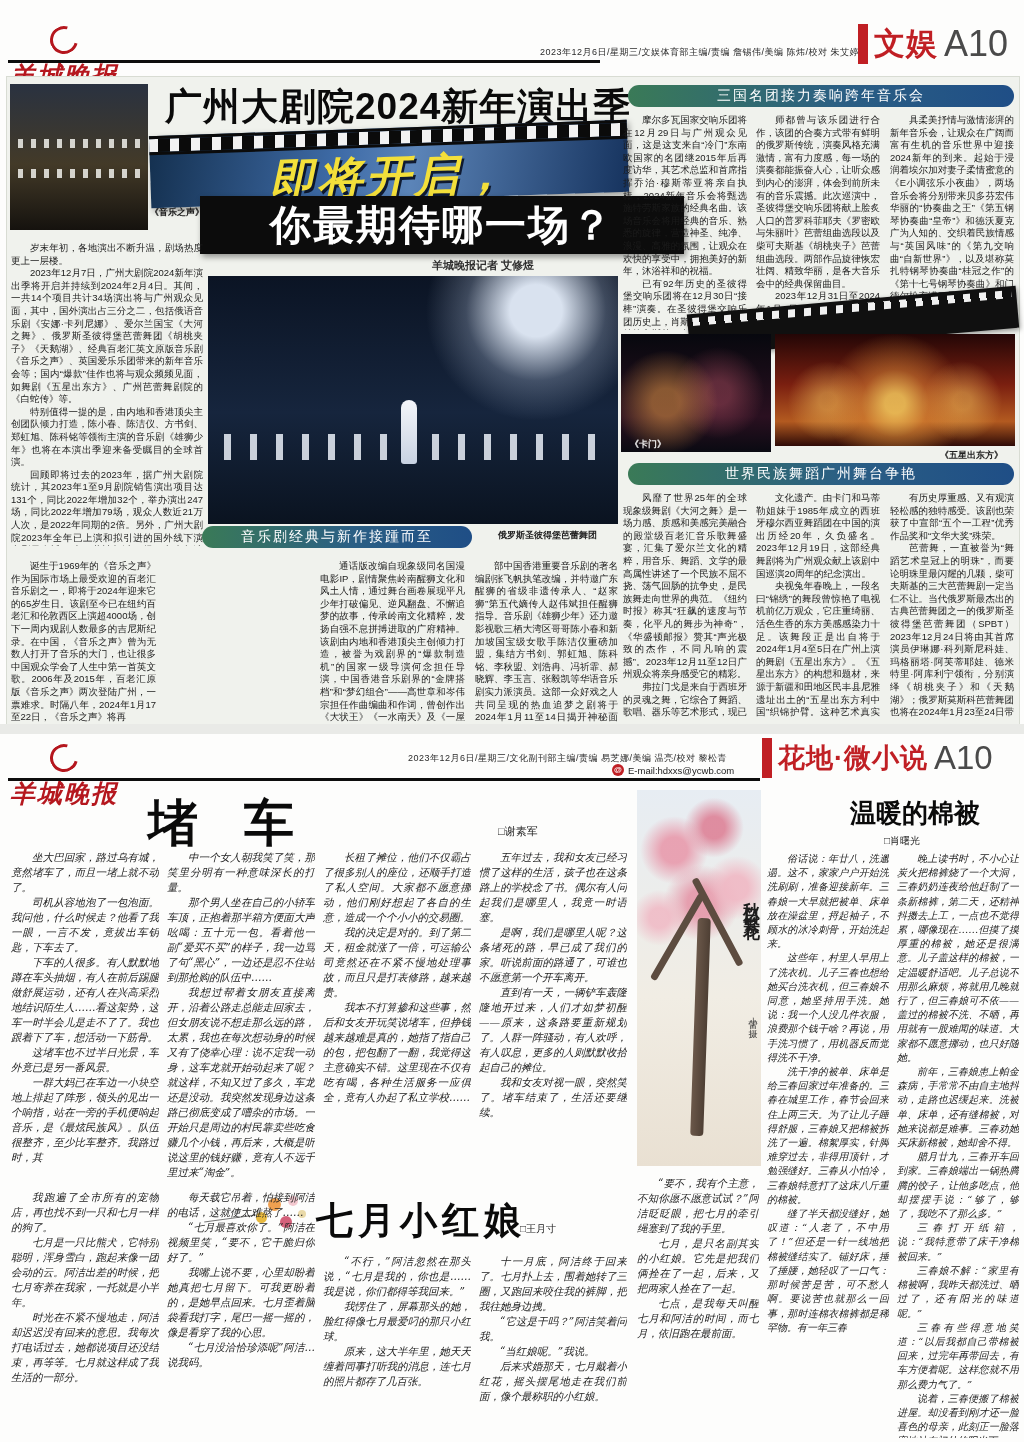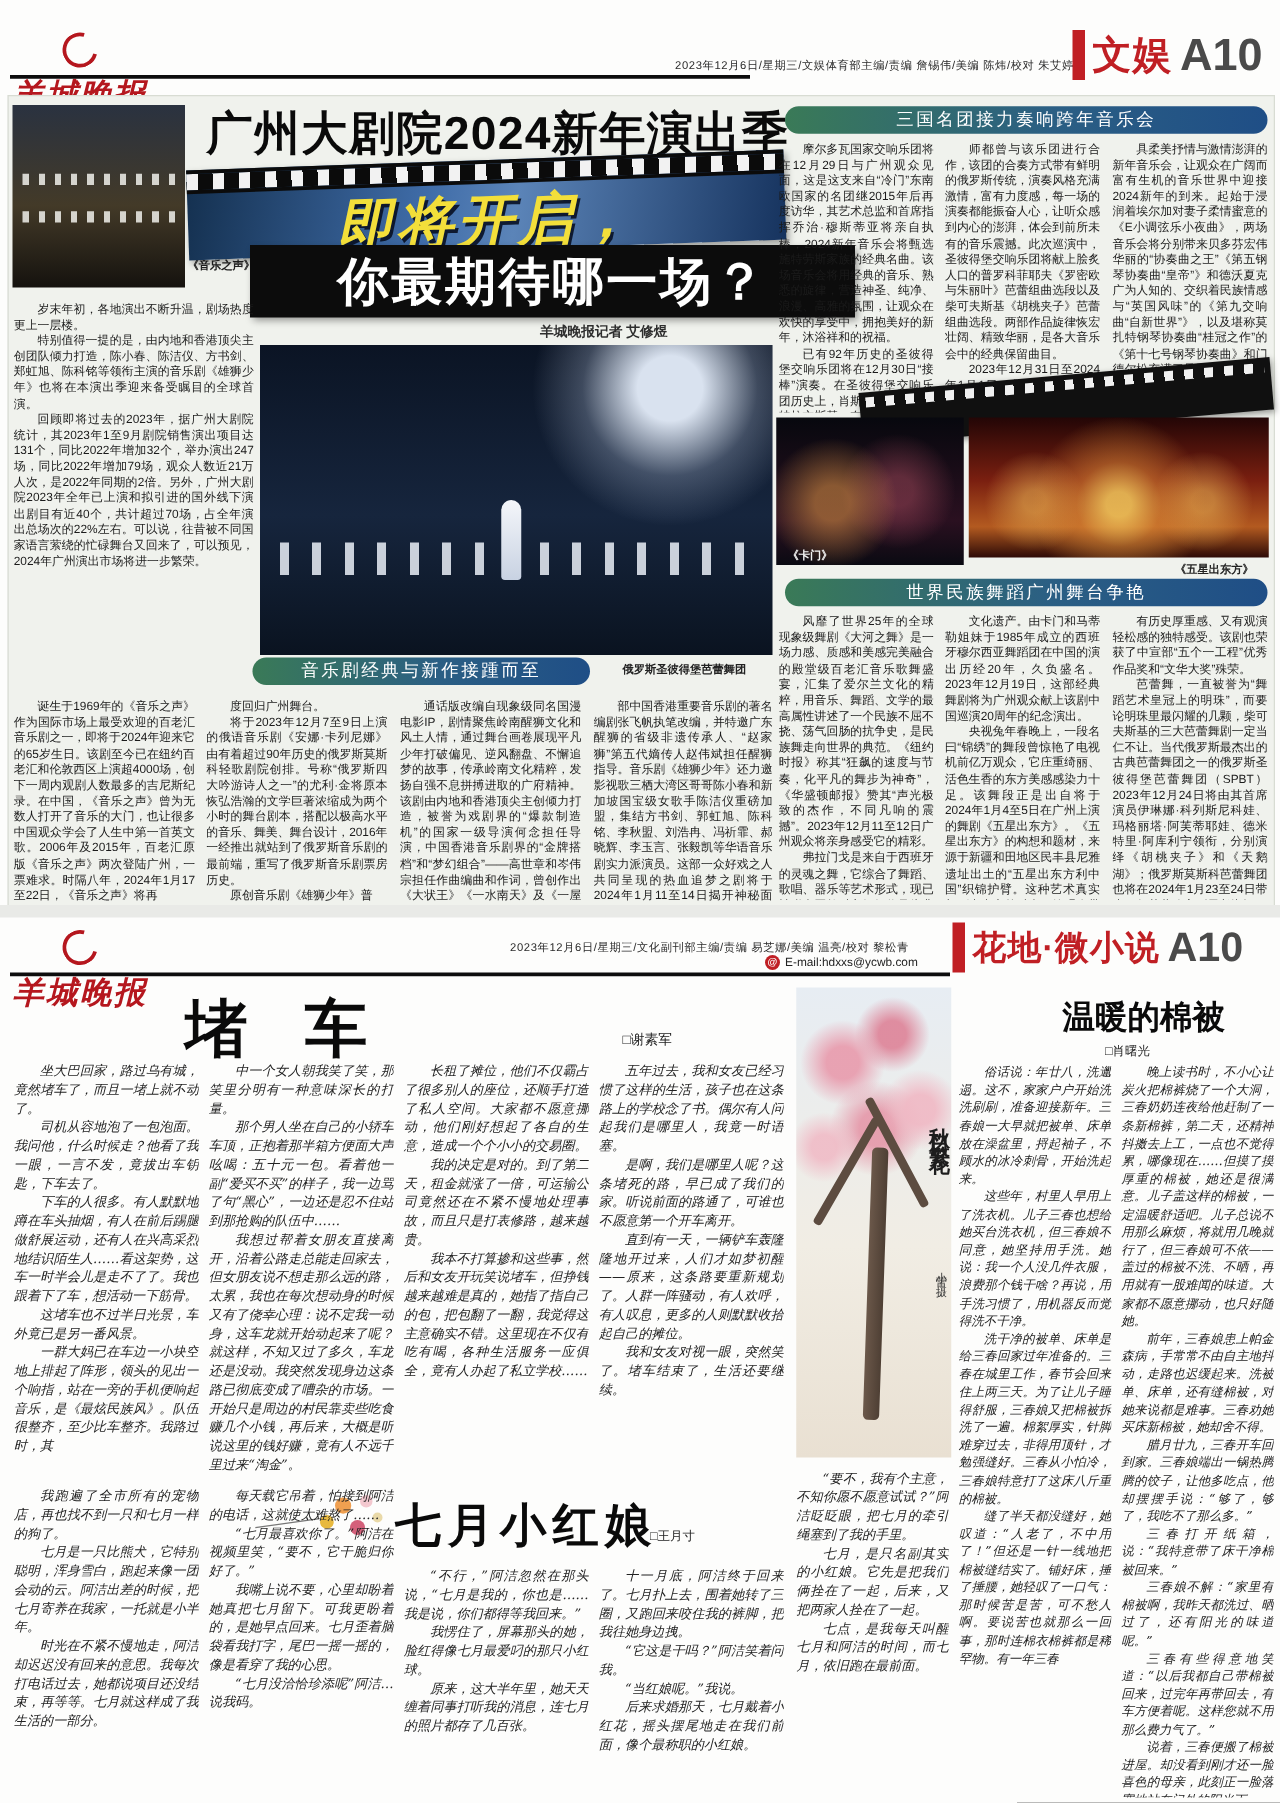--- a/index.html
+++ b/index.html
@@ -7,21 +7,21 @@
   .abs{position:absolute;}
   
   .logo{display:flex;align-items:center;gap:5px;color:#b5171e;flex-direction:column;}
   .logomark{width:22px;height:22px;border:3px solid #b5171e;border-radius:50%;border-right-color:transparent;transform:rotate(-30deg);flex:0 0 auto;}
   .logotext{font-family:"DejaVu Serif",serif;font-style:italic;font-weight:bold;font-size:25px;letter-spacing:2px;}
   .rule{background:#0d0d0d;height:3px;}
   .dateline{font-size:9px;color:#2b2b2b;letter-spacing:.5px;white-space:nowrap;}
   .sectionblock{display:flex;align-items:flex-start;gap:6px;}
   .redbar{width:10px;height:40px;background:#c01f24;}
   .secttl{color:#c01f24;font-weight:900;font-size:31px;letter-spacing:1px;line-height:40px;white-space:nowrap;}
-  .pageno{color:#4a4a4a;font-weight:700;font-size:36px;line-height:40px;}
+  .pageno{color:#4a4a4a;font-weight:400;font-size:36px;line-height:40px;}
   .emailrow{display:flex;align-items:center;gap:4px;font-size:9.5px;color:#222;}
   .eicon{width:12px;height:12px;border-radius:50%;background:#c01f24;color:#fff;font-size:8px;line-height:12px;text-align:center;font-weight:bold;}
   
   .topframe{background:#f0f2ed;border:1px solid #d8dcd3;}
   
   .coltext{font-size:9.5px;line-height:12.6px;color:#1b1b1b;text-align:justify;overflow:hidden;}
   .coltext p{margin:0;text-indent:2em;}
   .kai{font-family:"DejaVu Serif",serif;font-style:italic;font-size:10.5px;line-height:15px;color:#222;text-align:justify;overflow:hidden;}
   .kai p{margin:0;text-indent:2em;}
   
@@ -89,38 +89,34 @@
     <div class="sprk"></div>
     <div class="hl1">即将开启，</div>
   </div>
   <div class="abs hl2box" style="left:200px;top:196px;width:484px;height:58px;">
     <span class="hl2">你最期待哪一场？</span>
   </div>
   <div class="abs byline" style="left:432px;top:258px;">羊城晚报记者 艾修煜</div>
 
   <div class="abs coltext" style="left:11px;top:242px;width:192px;height:304px;">
       <p>岁末年初，各地演出不断升温，剧场热度更上一层楼。</p>
+      <p>2023年12月7日，广州大剧院2024新年演出季将开启并持续到2024年2月4日。其间，一共14个项目共计34场演出将与广州观众见面，其中，国外演出占三分之二，包括俄语音乐剧《安娜·卡列尼娜》、爱尔兰国宝《大河之舞》、俄罗斯圣彼得堡芭蕾舞团《胡桃夹子》《天鹅湖》、经典百老汇英文原版音乐剧《音乐之声》、英国爱乐乐团带来的新年音乐会等；国内“爆款”佳作也将与观众频频见面，如舞剧《五星出东方》、广州芭蕾舞剧院的《白蛇传》等。</p>
       <p>特别值得一提的是，由内地和香港顶尖主创团队倾力打造，陈小春、陈洁仪、方书剑、郑虹旭、陈科铭等领衔主演的音乐剧《雄狮少年》也将在本演出季迎来备受瞩目的全球首演。</p>
       <p>回顾即将过去的2023年，据广州大剧院统计，其2023年1至9月剧院销售演出项目达131个，同比2022年增加32个，举办演出247场，同比2022年增加79场，观众人数近21万人次，是2022年同期的2倍。另外，广州大剧院2023年全年已上演和拟引进的国外线下演出剧目有近40个，共计超过70场，占全年演出总场次的22%左右。可以说，往昔被不同国家语言萦绕的忙碌舞台又回来了，可以预见，2024年广州演出市场将进一步繁荣。</p>
     </div>
 
   <div class="abs ph-ballet" style="left:208px;top:276px;width:410px;height:248px;">
     <span class="line"></span>
     <span class="solo"></span>
   </div>
   <div class="abs cap" style="left:498px;top:529px;">俄罗斯圣彼得堡芭蕾舞团</div>
 
   <div class="abs greenbar" style="left:202px;top:526px;width:270px;height:22px;">音乐剧经典与新作接踵而至</div>
   <div class="abs coltext" style="left:11px;top:560px;width:145px;height:162px;">
       <p>诞生于1969年的《音乐之声》作为国际市场上最受欢迎的百老汇音乐剧之一，即将于2024年迎来它的65岁生日。该剧至今已在纽约百老汇和伦敦西区上演超4000场，创下一周内观剧人数最多的吉尼斯纪录。在中国，《音乐之声》曾为无数人打开了音乐的大门，也让很多中国观众学会了人生中第一首英文歌。2006年及2015年，百老汇原版《音乐之声》两次登陆广州，一票难求。时隔八年，2024年1月17至22日，《音乐之声》将再</p>
-    </div>
-  <div class="abs coltext" style="left:165px;top:560px;width:145px;height:162px;">
-      <p>度回归广州舞台。</p>
-      <p>将于2023年12月7至9日上演的俄语音乐剧《安娜·卡列尼娜》由有着超过90年历史的俄罗斯莫斯科轻歌剧院创排。号称“俄罗斯四大吟游诗人之一”的尤利·金将原本恢弘浩瀚的文学巨著浓缩成为两个小时的舞台剧本，搭配以极高水平的音乐、舞美、舞台设计，2016年一经推出就站到了俄罗斯音乐剧的最前端，重写了俄罗斯音乐剧票房历史。</p>
-      <p>原创音乐剧《雄狮少年》普</p>
     </div>
   <div class="abs coltext" style="left:320px;top:560px;width:145px;height:162px;">
       <p>通话版改编自现象级同名国漫电影IP，剧情聚焦岭南醒狮文化和风土人情，通过舞台画卷展现平凡少年打破偏见、逆风翻盘、不懈追梦的故事，传承岭南文化精粹，发扬自强不息拼搏进取的广府精神。该剧由内地和香港顶尖主创倾力打造，被誉为戏剧界的“爆款制造机”的国家一级导演何念担任导演，中国香港音乐剧界的“金牌搭档”和“梦幻组合”——高世章和岑伟宗担任作曲编曲和作词，曾创作出《大状王》《一水南天》及《一屋宝贝》三</p>
     </div>
   <div class="abs coltext" style="left:475px;top:560px;width:143px;height:162px;">
       <p>部中国香港重要音乐剧的著名编剧张飞帆执笔改编，并特邀广东醒狮的省级非遗传承人、“赵家狮”第五代嫡传人赵伟斌担任醒狮指导。音乐剧《雄狮少年》还力邀影视歌三栖大湾区哥哥陈小春和新加坡国宝级女歌手陈洁仪重磅加盟，集结方书剑、郭虹旭、陈科铭、李秋盟、刘浩冉、冯祈霏、郝晓辉、李玉言、张毅凯等华语音乐剧实力派演员。这部一众好戏之人共同呈现的热血追梦之剧将于2024年1月11至14日揭开神秘面纱。</p>
     </div>
 
   <div class="abs greenbar" style="left:628px;top:85px;width:386px;height:22px;">三国名团接力奏响跨年音乐会</div>
   <div class="abs coltext" style="left:623px;top:114px;width:124px;height:216px;">

